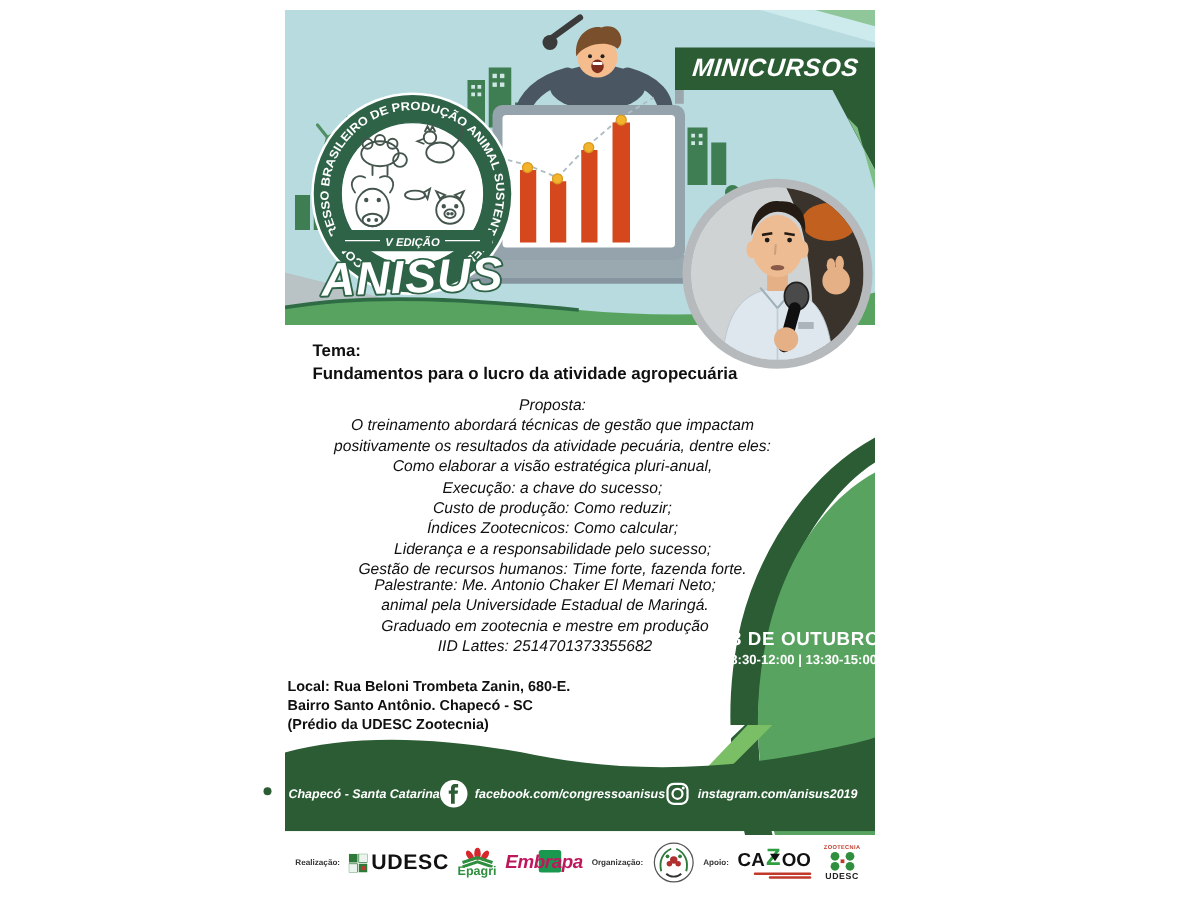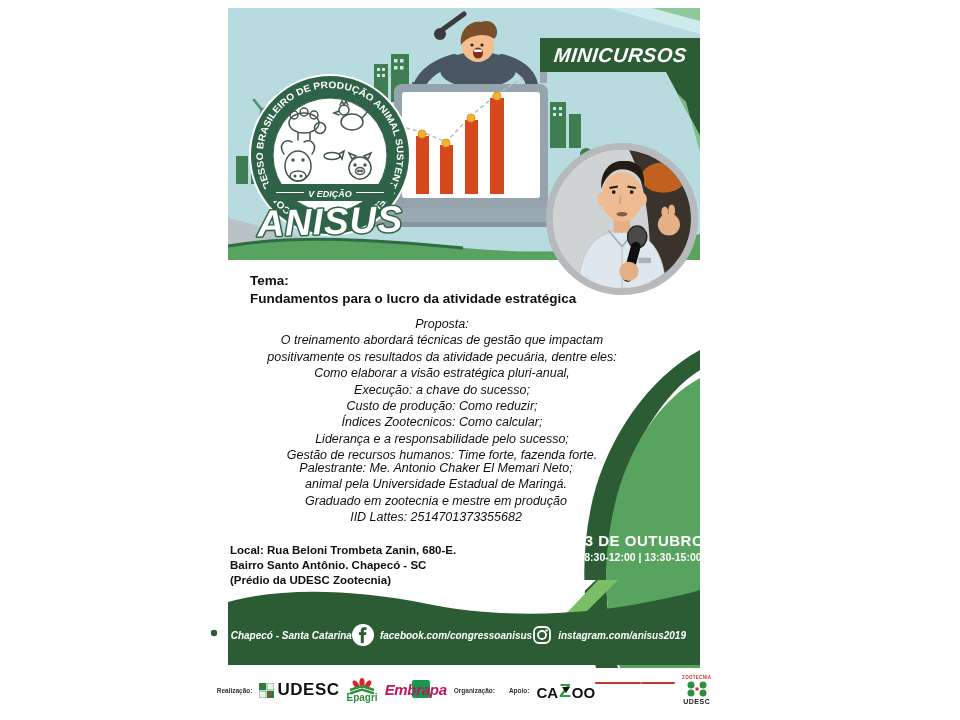--- a/index.html
+++ b/index.html
@@ -7,21 +7,21 @@
        font-family:"Liberation Sans",sans-serif;color:#101010;}
   .poster{position:absolute;left:228px;top:8px;width:472px;height:704px;background:#fff;}
   .hero{position:absolute;left:0;top:0;}
   .banner{position:absolute;left:312px;top:30px;width:160px;height:34px;background:#2b5c34;
           display:flex;align-items:center;justify-content:center;z-index:2;}
   .banner span{color:#fff;font-weight:900;font-style:italic;font-size:20px;letter-spacing:.5px;
           transform:skewX(-6deg);white-space:nowrap;}
   .photo{position:absolute;left:318px;top:135px;width:138px;height:138px;border-radius:50%;
          border:7px solid #b7babc;overflow:hidden;background:#ddd;z-index:2;}
   .swoosh{position:absolute;left:280px;top:340px;z-index:1;}
-  .date{position:absolute;left:330px;top:524px;width:164px;text-align:center;color:#fff;z-index:3;}
+  .date{position:absolute;left:330px;top:495px;width:164px;text-align:center;color:#fff;z-index:3;}
   .date .d1{font-weight:900;font-size:15px;letter-spacing:.5px;white-space:nowrap;}
   .date .d2{font-weight:700;font-size:10.5px;margin-top:2px;white-space:nowrap;}
   .tema{position:absolute;left:22px;top:264px;font-weight:700;font-size:13.5px;line-height:18px;}
   .centerblk{position:absolute;text-align:center;font-style:italic;font-weight:400;
              font-size:12.5px;line-height:16.4px;color:#101010;}
   .proposta{left:8px;top:308px;width:412px;}
   .palestrante{left:8px;top:452px;width:400px;}
   .local{position:absolute;left:2px;top:535px;font-weight:700;font-size:11.5px;line-height:15px;}
   .bottombar{position:absolute;left:0;top:572px;z-index:2;}
   .social{position:absolute;left:14px;top:616px;width:444px;display:flex;align-items:center;
@@ -33,21 +33,21 @@
   .footer{position:absolute;left:0;top:660px;width:472px;height:44px;background:#fff;z-index:4;
           display:flex;align-items:center;justify-content:center;gap:7px;}
   .flabel{font-size:6.5px;font-weight:700;color:#333;white-space:nowrap;}
   .udesc-grp{display:flex;align-items:center;gap:3px;}
   .udesc-word{font-weight:900;font-size:17px;color:#111;letter-spacing:.5px;}
   .epagri{display:flex;flex-direction:column;align-items:center;}
   .epagri-word{color:#2f8f3f;font-weight:700;font-size:10px;margin-top:-2px;}
   .embrapa{position:relative;display:inline-block;}
   .embrapa-sq{position:absolute;left:27px;top:-1px;width:18px;height:18px;background:#1a9850;border-radius:2px;}
   .embrapa-word{position:relative;font-style:italic;font-weight:900;font-size:15px;color:#be185d;letter-spacing:-.3px;}
-  .cazoo{display:flex;flex-direction:row;align-items:flex-start;}
+  .cazoo{display:flex;flex-direction:column;align-items:flex-end;}
   .cazoo-row{display:flex;align-items:flex-end;line-height:1;}
   .caz-bk{font-weight:900;font-size:15px;color:#111;}
   .caz-z{font-weight:900;font-size:19px;color:#2f9e41;position:relative;margin:0 1px;}
   .caz-z::after{content:"";position:absolute;left:3px;top:6px;border-left:4px solid transparent;
                 border-right:4px solid transparent;border-top:6px solid #111;}
   .caz-cap{height:2px;background:#c0392b;border-radius:1px;margin-top:1.5px;}
   .zoo{display:flex;flex-direction:column;align-items:center;width:36px;}
   .zoo-top{font-size:4.5px;font-weight:700;color:#c0392b;letter-spacing:.3px;}
   .zoo-bot{font-size:7px;font-weight:900;color:#222;letter-spacing:.5px;}
 </style>
@@ -232,21 +232,21 @@
       <line x1="54" y1="92" x2="60" y2="70" stroke="#101010" stroke-width="7" stroke-linecap="round"></line>
       <circle cx="55" cy="88" r="7" fill="#e5b086"></circle>
       <circle cx="84" cy="54" r="8" fill="#e5b086"></circle>
       <ellipse cx="81" cy="45" rx="2.5" ry="4" fill="#e5b086"></ellipse>
         <ellipse cx="86" cy="44" rx="2.5" ry="4.5" fill="#e5b086"></ellipse>
     </svg>
   </div>
 
   <div class="tema">
     <div>Tema:</div>
-    <div>Fundamentos para o lucro da atividade estratégica</div>
+    <div>Fundamentos para o lucro da atividade agropecuária</div>
   </div>
 
   <div class="centerblk proposta">
     <div>Proposta:</div>
     <div>O treinamento abordará técnicas de gestão que impactam</div>
     <div>positivamente os resultados da atividade pecuária, dentre eles:</div>
     <div>Como elaborar a visão estratégica pluri-anual,</div>
     <div>Execução: a chave do sucesso;</div>
     <div>Custo de produção: Como reduzir;</div>
     <div>Índices Zootecnicos: Como calcular;</div>

